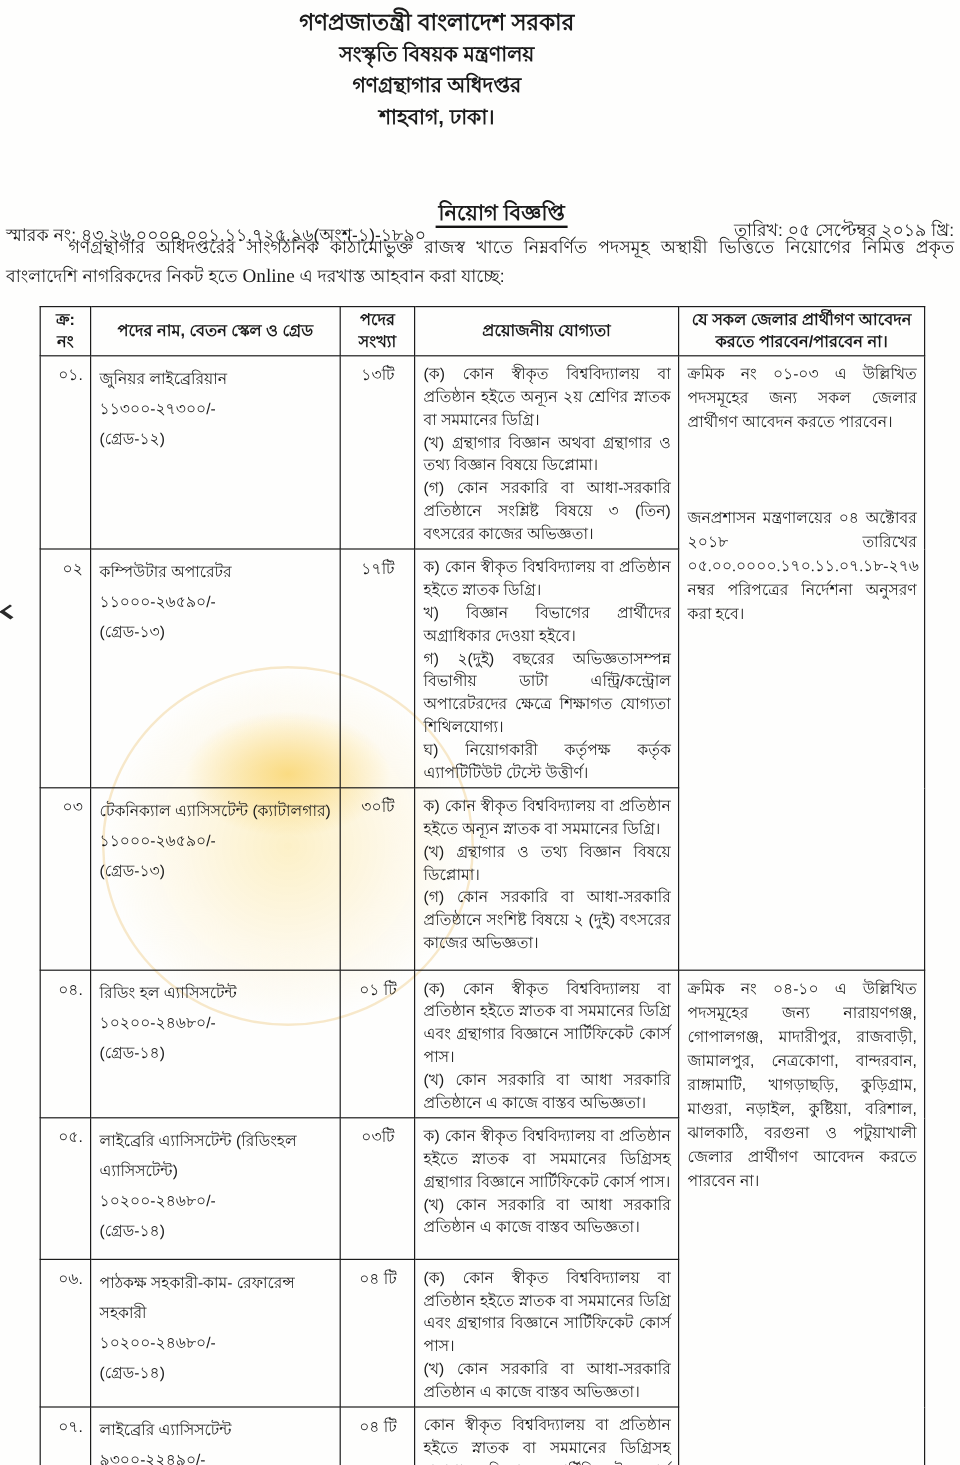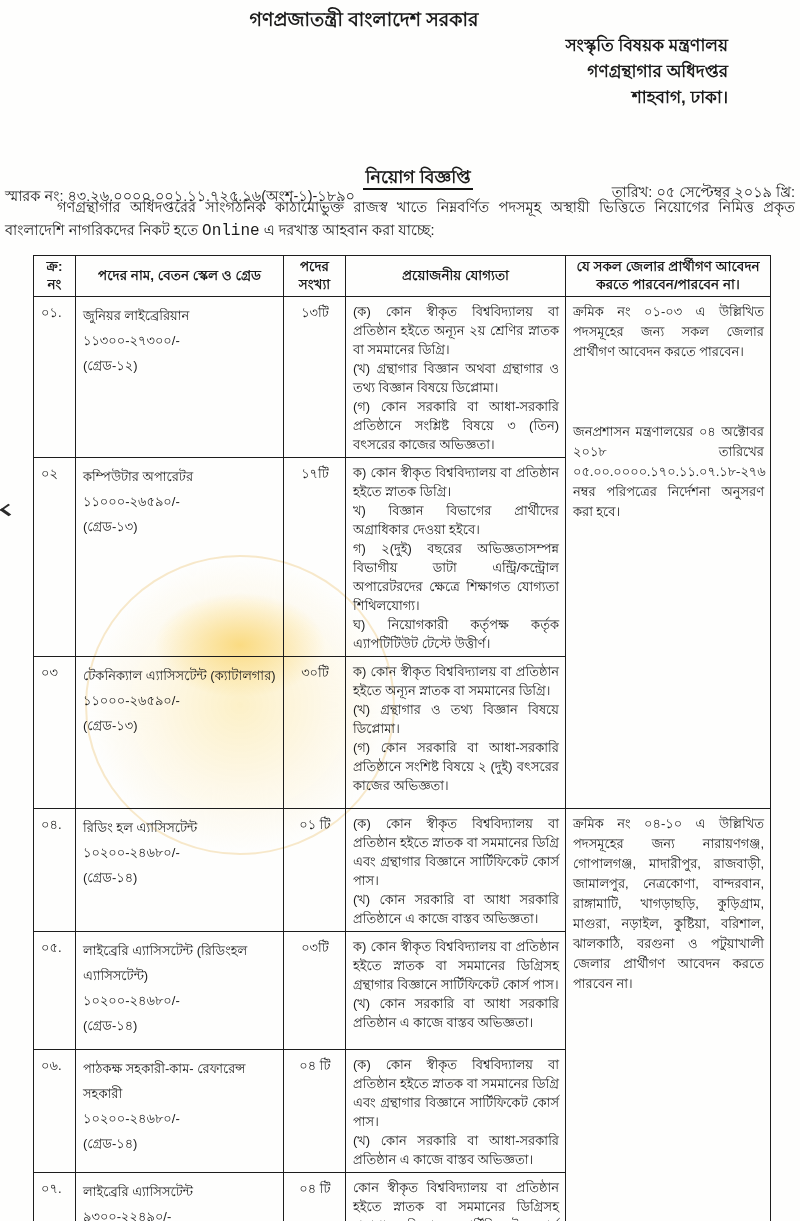--- a/index.html
+++ b/index.html
@@ -9,39 +9,39 @@
     font-family:"Liberation Sans","DejaVu Sans",sans-serif;
     color:#1b1b1b;
     position:relative;
     overflow:hidden;
   }
   .page{position:absolute;inset:0;}
 
   
   .letterhead{position:absolute;top:6px;left:0;width:728px;text-align:center;}
   .lh1{font-size:19px;font-weight:700;line-height:27px;}
-  .lh2,.lh3,.lh4{font-size:17px;font-weight:600;line-height:26px;text-align:right;}
+  .lh2,.lh3,.lh4{font-size:17px;font-weight:600;line-height:26px;}
   .lh-site{font-size:13px;font-weight:500;line-height:18px;letter-spacing:.3px;}
 
   
   .memo-row{position:absolute;top:137px;left:5px;right:5px;height:20px;font-size:14.5px;margin-top:48px;}
   .memo-no{position:absolute;left:0;top:0;}
   .memo-date{position:absolute;right:0;top:-4px;}
 
   
   .doc-title{
     position:absolute;top:164px;left:0;width:800px;text-align:center;
     font-size:17.5px;font-weight:700;margin-left:18px;
   }
   .doc-title span{border-bottom:2px solid #141414;padding:0 2px 1px 2px;}
   .intro{
     position:absolute;top:196px;left:5px;width:790px;
     font-size:14.5px;line-height:23px;text-align:justify;text-indent:52px;
   }
-  .intro .latin{font-family:Liberation Mono, monospace;font-size:16px;}
+  .intro .latin{font-family:Liberation Serif, serif;font-size:16px;}
 
   
   .watermark{position:absolute;left:0;top:0;width:800px;height:1221px;pointer-events:none;}
   .wm-circle{
     position:absolute;left:85px;top:555px;width:306px;height:296px;border-radius:50%;
     background:radial-gradient(closest-side,rgba(252,238,190,.85) 0%,rgba(253,246,226,.8) 55%,rgba(255,255,255,0) 99%);
     border:2px solid rgba(240,206,140,.45);
   }
   .wm-sun{
     position:absolute;left:150px;top:590px;width:180px;height:110px;border-radius:50%;
@@ -74,21 +74,21 @@
     padding:3px 6px 3px 7px;
     line-height:19px;
   }
   .recruit th{
     font-weight:700;text-align:center;vertical-align:middle;
     padding:2px 4px;line-height:18px;font-size:13.5px;
   }
   col.c-sl{width:42px;} col.c-post{width:208px;} col.c-cnt{width:62px;}
   col.c-qual{width:220px;} col.c-dist{width:205px;}
 
-  td.sl{text-align:left;padding-top:6px;}
+  td.sl{text-align:right;padding-top:6px;}
   td.post{padding-top:6px;}
   .post div{line-height:25px;}
   td.cnt{text-align:center;padding-top:6px;}
   td.qual div{text-align:justify;}
   td.qual{padding-top:5px;}
   td.dist{padding-top:5px;}
   .dist-bold{font-weight:400;text-align:justify;line-height:20px;}
   .dist-norm{margin-top:60px;text-align:justify;line-height:20px;font-family:Liberation Serif, serif;}
 
   tr.hrow{height:40px;}

